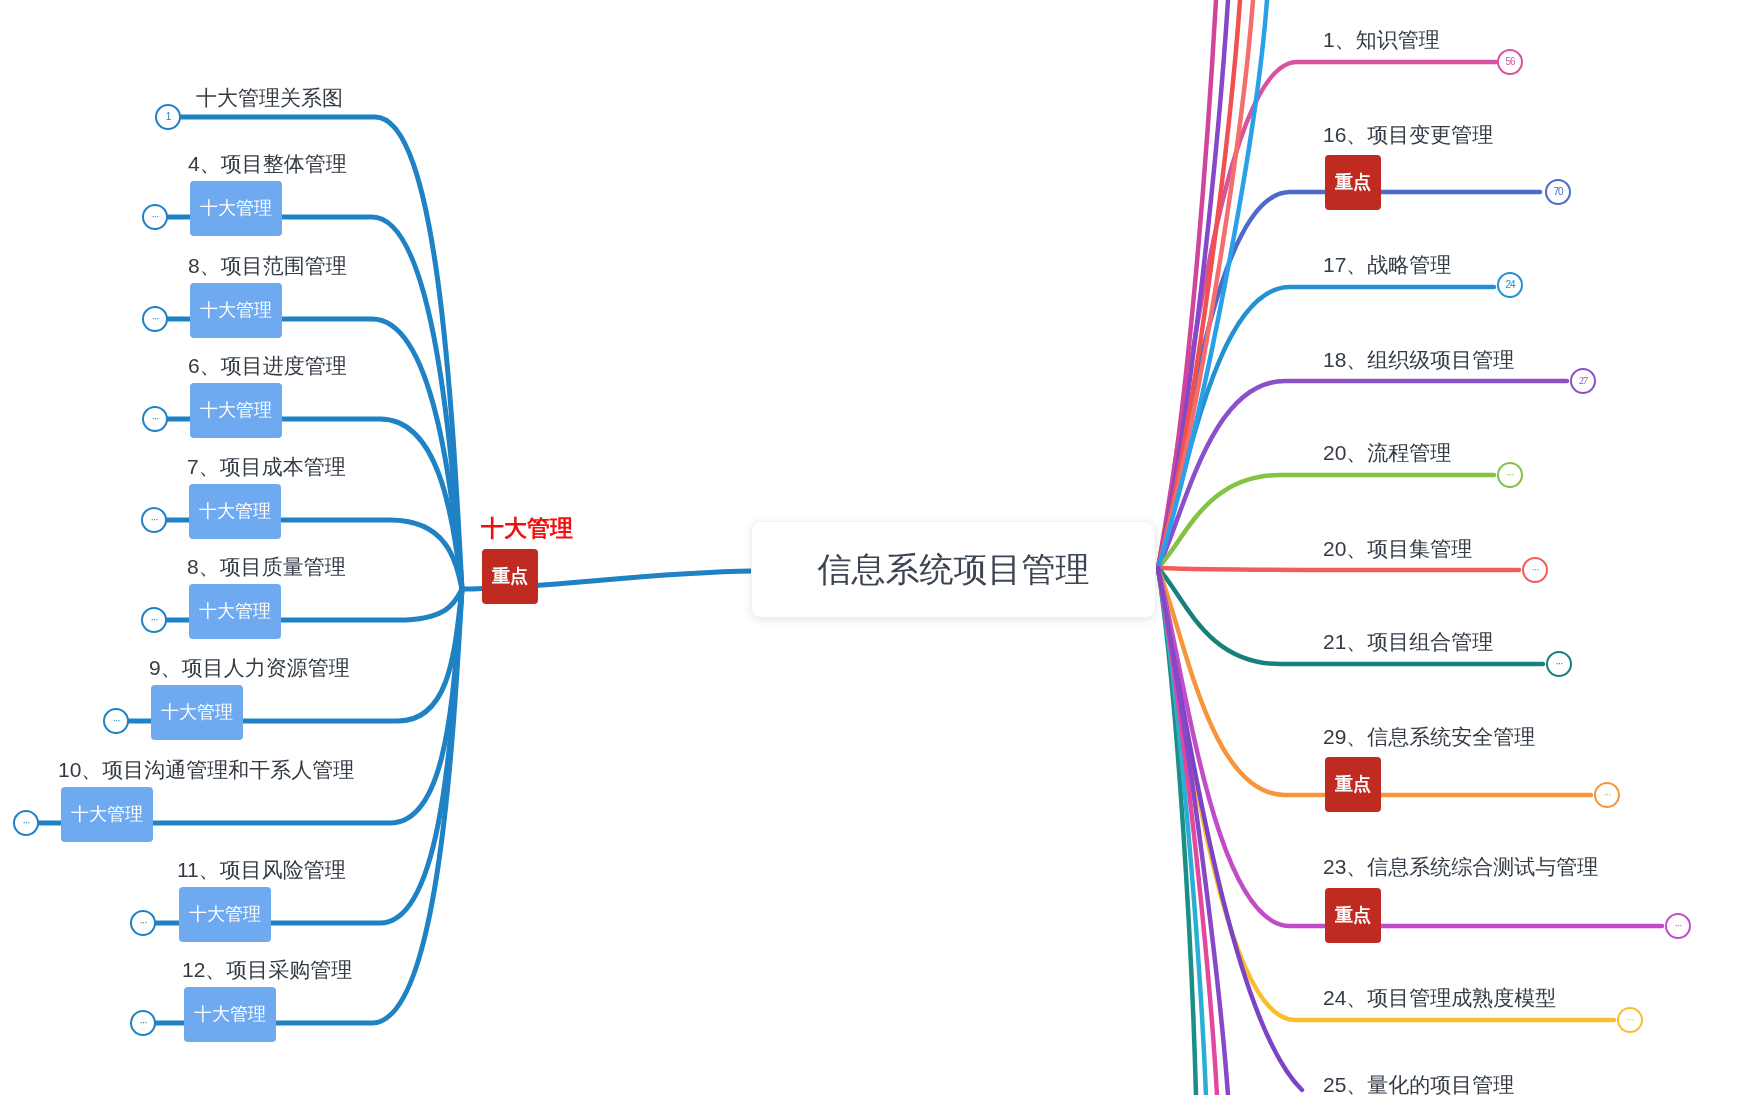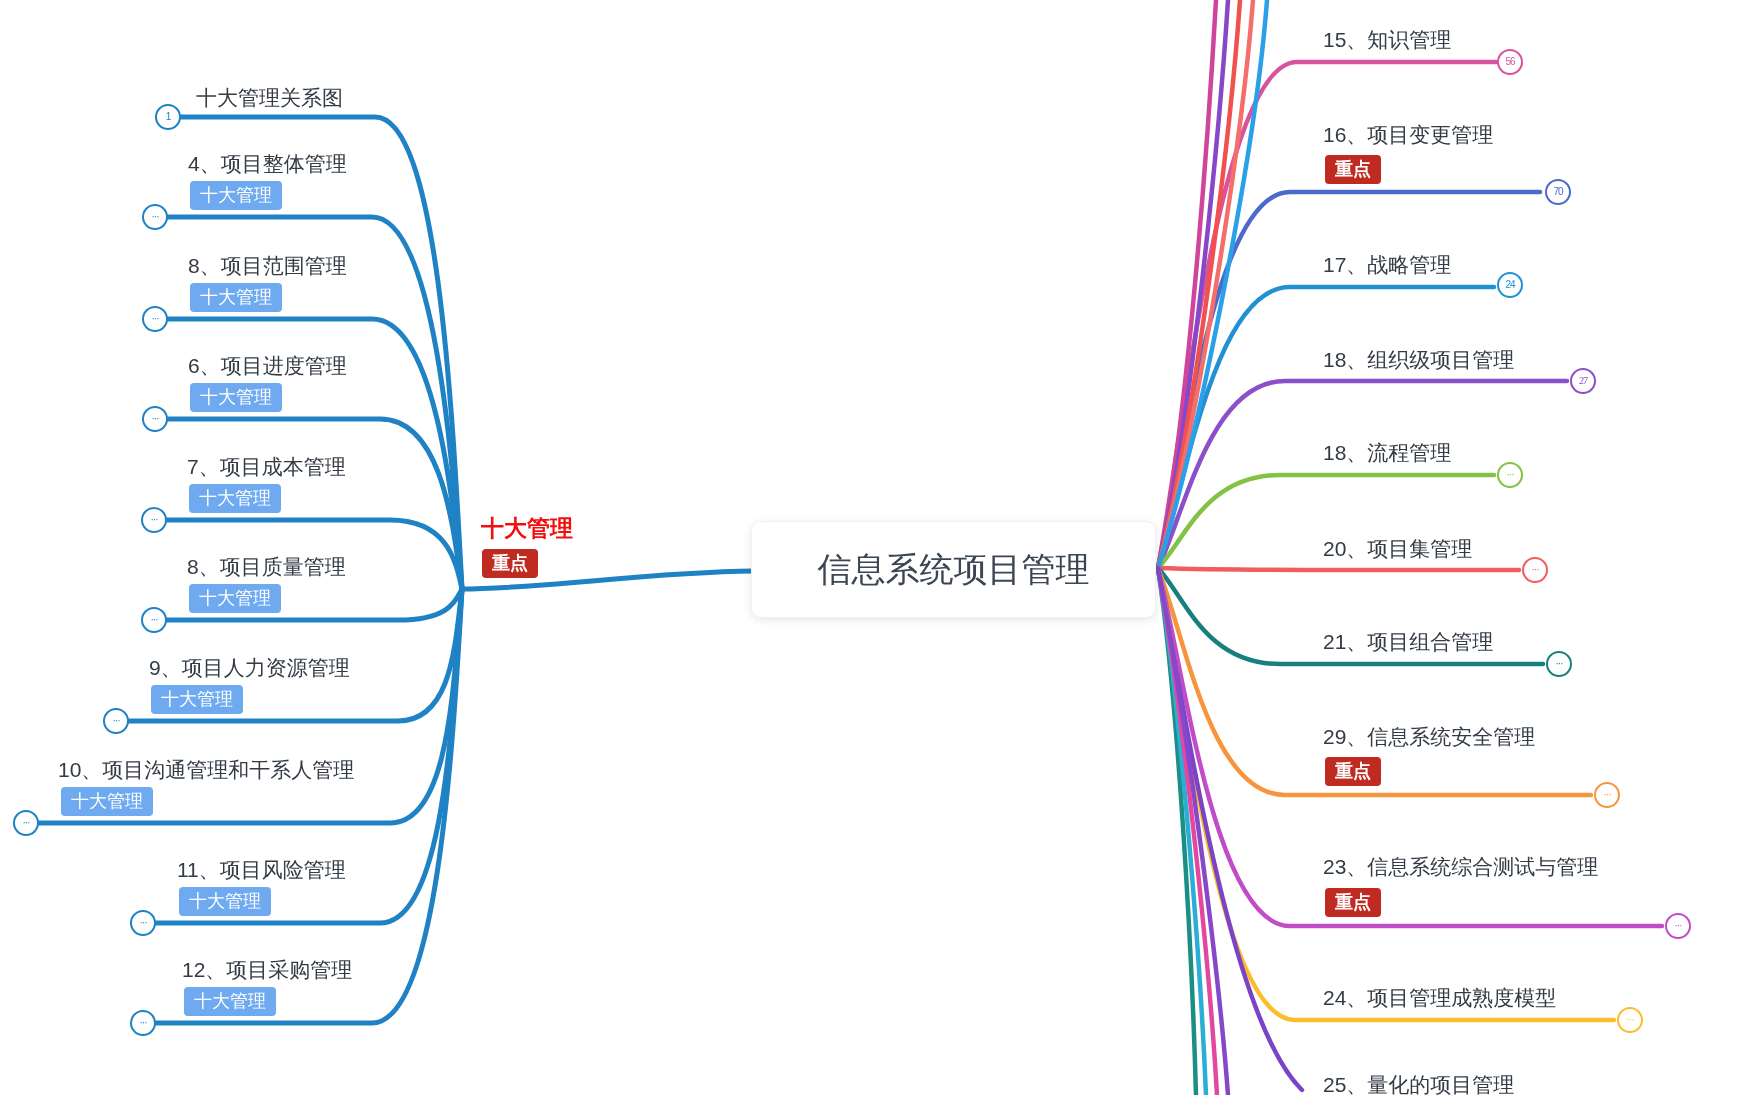--- a/index.html
+++ b/index.html
@@ -13,21 +13,21 @@
     position:absolute;font-size:21px;color:#333b45;white-space:nowrap;line-height:1.25;
   }
   .central{
     position:absolute;left:751px;top:521px;width:403px;height:95px;
     background:#fff;border-radius:10px;border:1px solid #f1f1f1;
     box-shadow:0 2px 10px rgba(0,0,0,.10);
     display:flex;align-items:center;justify-content:center;
     font-size:34px;color:#3c4652;font-weight:500;white-space:nowrap;
   }
   .tag{
-    position:absolute;font-size:18px;color:#ffffff;padding:3px 10px;
+    position:absolute;font-size:18px;color:#ffffff;padding:16px 10px;
     border-radius:4px;white-space:nowrap;line-height:1.25;
   }
   .emph{font-weight:600;}
   .branch-label{
     position:absolute;left:481px;top:513px;font-size:23px;font-weight:700;white-space:nowrap;
   }
   .badge{
     position:absolute;width:26px;height:26px;border-radius:50%;
     border:2px solid currentColor;background:#fff;box-sizing:border-box;
     display:flex;align-items:center;justify-content:center;
@@ -115,34 +115,34 @@
   <div class="badge" style="left: 13px; top: 810px; color: rgb(30, 130, 196);">···</div>
 
   <div class="node-title" style="left:177px;top:857px">11、项目风险管理</div>
   <div class="tag" style="left: 179px; top: 887px; background-color: rgb(111, 170, 240);">十大管理</div>
   <div class="badge" style="left: 130px; top: 910px; color: rgb(30, 130, 196);">···</div>
 
   <div class="node-title" style="left:182px;top:957px">12、项目采购管理</div>
   <div class="tag" style="left: 184px; top: 987px; background-color: rgb(111, 170, 240);">十大管理</div>
   <div class="badge" style="left: 130px; top: 1010px; color: rgb(30, 130, 196);">···</div>
 
-  <div class="node-title" style="left:1323px;top:27px">15、知识管理</div>
+  <div class="node-title" style="left:1323px;top:27px">1、知识管理</div>
   <div class="badge" style="left: 1497px; top: 49px; color: rgb(216, 82, 158);">56</div>
 
   <div class="node-title" style="left:1323px;top:122px">16、项目变更管理</div>
   <div class="tag emph" style="left: 1325px; top: 155px; background-color: rgb(191, 42, 33);">重点</div>
   <div class="badge" style="left: 1545px; top: 179px; color: rgb(75, 106, 201);">70</div>
 
   <div class="node-title" style="left:1323px;top:252px">17、战略管理</div>
   <div class="badge" style="left: 1497px; top: 272px; color: rgb(33, 145, 212);">24</div>
 
   <div class="node-title" style="left:1323px;top:347px">18、组织级项目管理</div>
   <div class="badge" style="left: 1570px; top: 368px; color: rgb(139, 79, 201); font-family: Liberation Serif, serif;">27</div>
 
-  <div class="node-title" style="left:1323px;top:440px">18、流程管理</div>
+  <div class="node-title" style="left:1323px;top:440px">20、流程管理</div>
   <div class="badge" style="left: 1497px; top: 462px; color: rgb(130, 194, 68);">···</div>
 
   <div class="node-title" style="left:1323px;top:536px">20、项目集管理</div>
   <div class="badge" style="left: 1522px; top: 557px; color: rgb(242, 92, 92);">···</div>
 
   <div class="node-title" style="left:1323px;top:629px">21、项目组合管理</div>
   <div class="badge" style="left: 1546px; top: 651px; color: rgb(23, 128, 124);">···</div>
 
   <div class="node-title" style="left:1323px;top:724px">29、信息系统安全管理</div>
   <div class="tag emph" style="left: 1325px; top: 757px; background-color: rgb(191, 42, 33);">重点</div>

